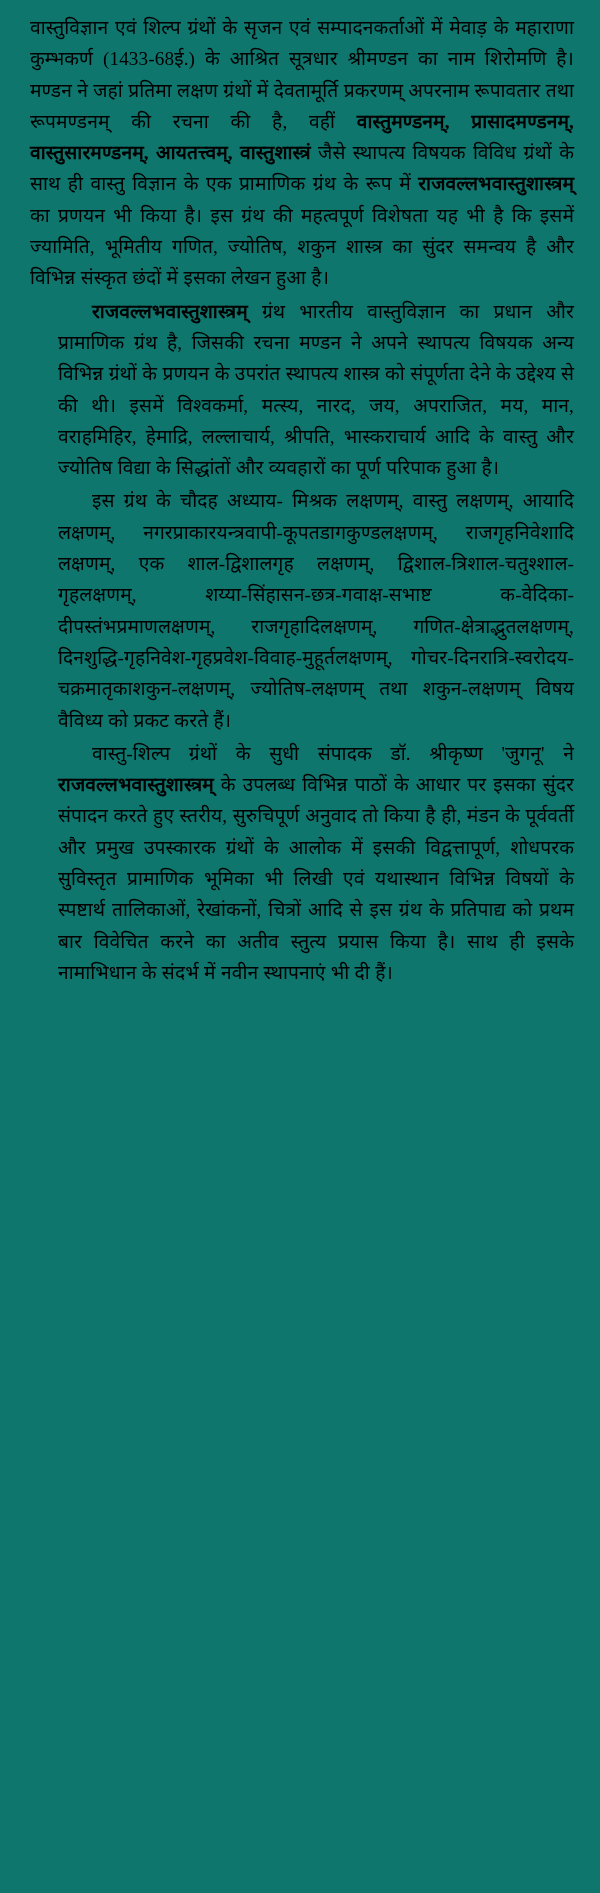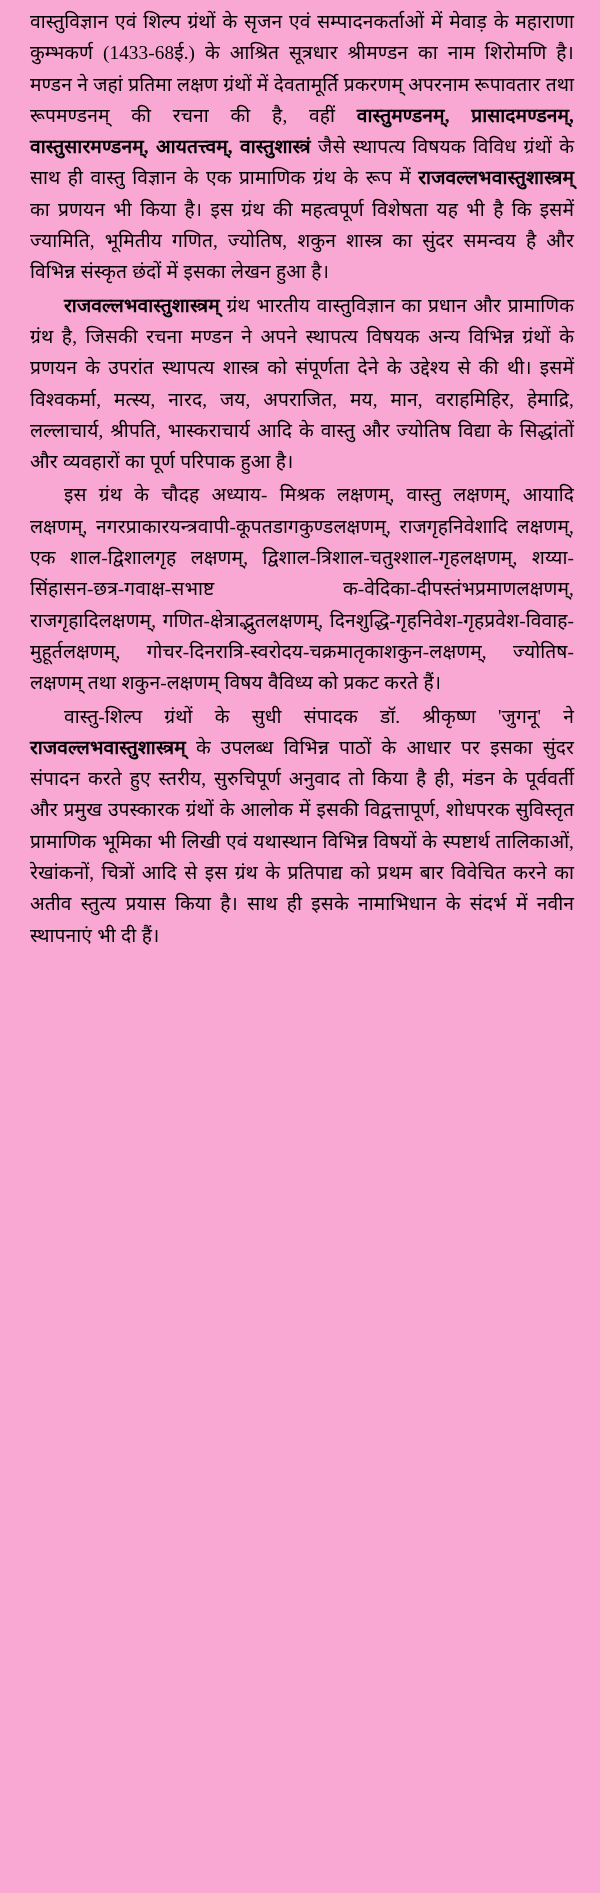--- a/index.html
+++ b/index.html
@@ -9,38 +9,39 @@
   }
   body {
     width: 600px;
     min-height: 1893px;
     font-family: "Liberation Serif", "DejaVu Serif", serif;
   }
   .page {
     width: 600px;
     min-height: 1893px;
     box-sizing: border-box;
-    padding: 6px 26px 10px 30px;
-    background: #f9a8d4;
+    padding: 12px 26px 10px 30px;
+    background: #0f766e;
     color: #000000;
   }
   .para {
     margin: 0 0 0 0;
     font-size: 19.2px;
     line-height: 1.63;
     text-align: justify;
     text-justify: inter-word;
     letter-spacing: 0.1px;
     word-spacing: 0.4px;
   }
   .para + .para {
     margin-top: 2px;
   }
   .indent {
     text-indent: 34px;
+    margin-left: 28px;
   }
   .bold {
     font-weight: bold;
   }
 </style>
 </head>
 <body>
 
 <div class="page">
   <div id="body-text">

